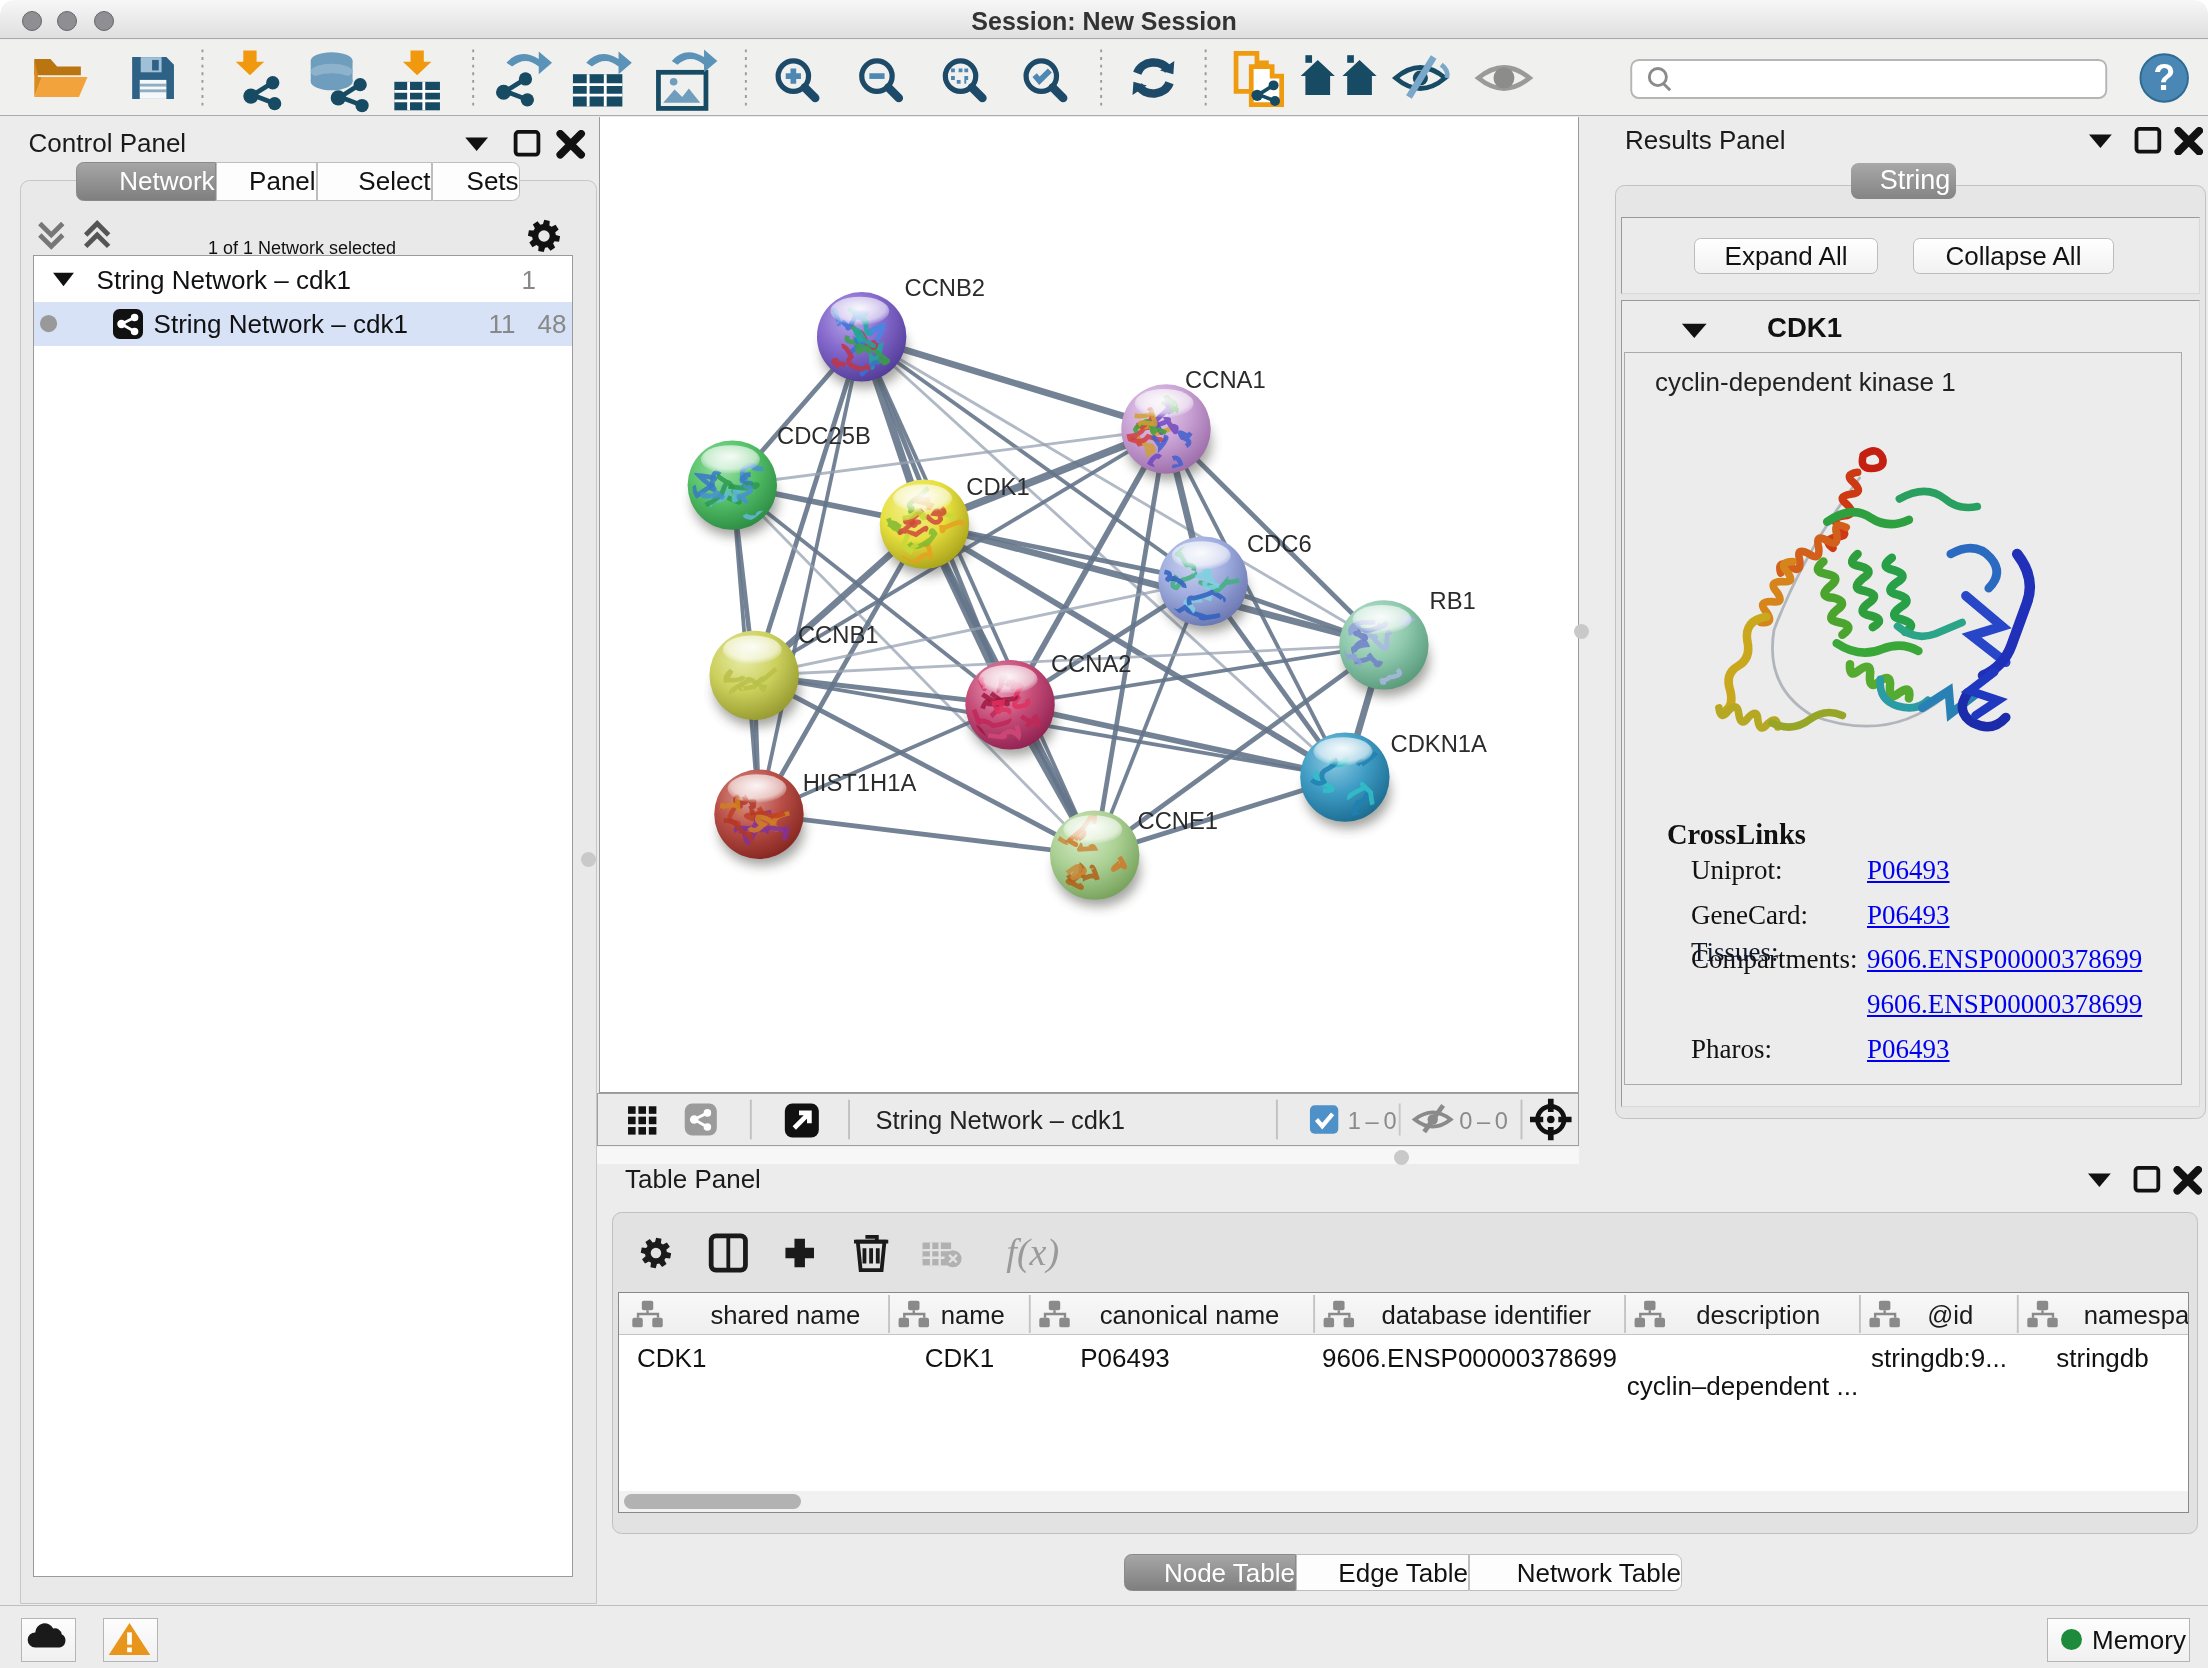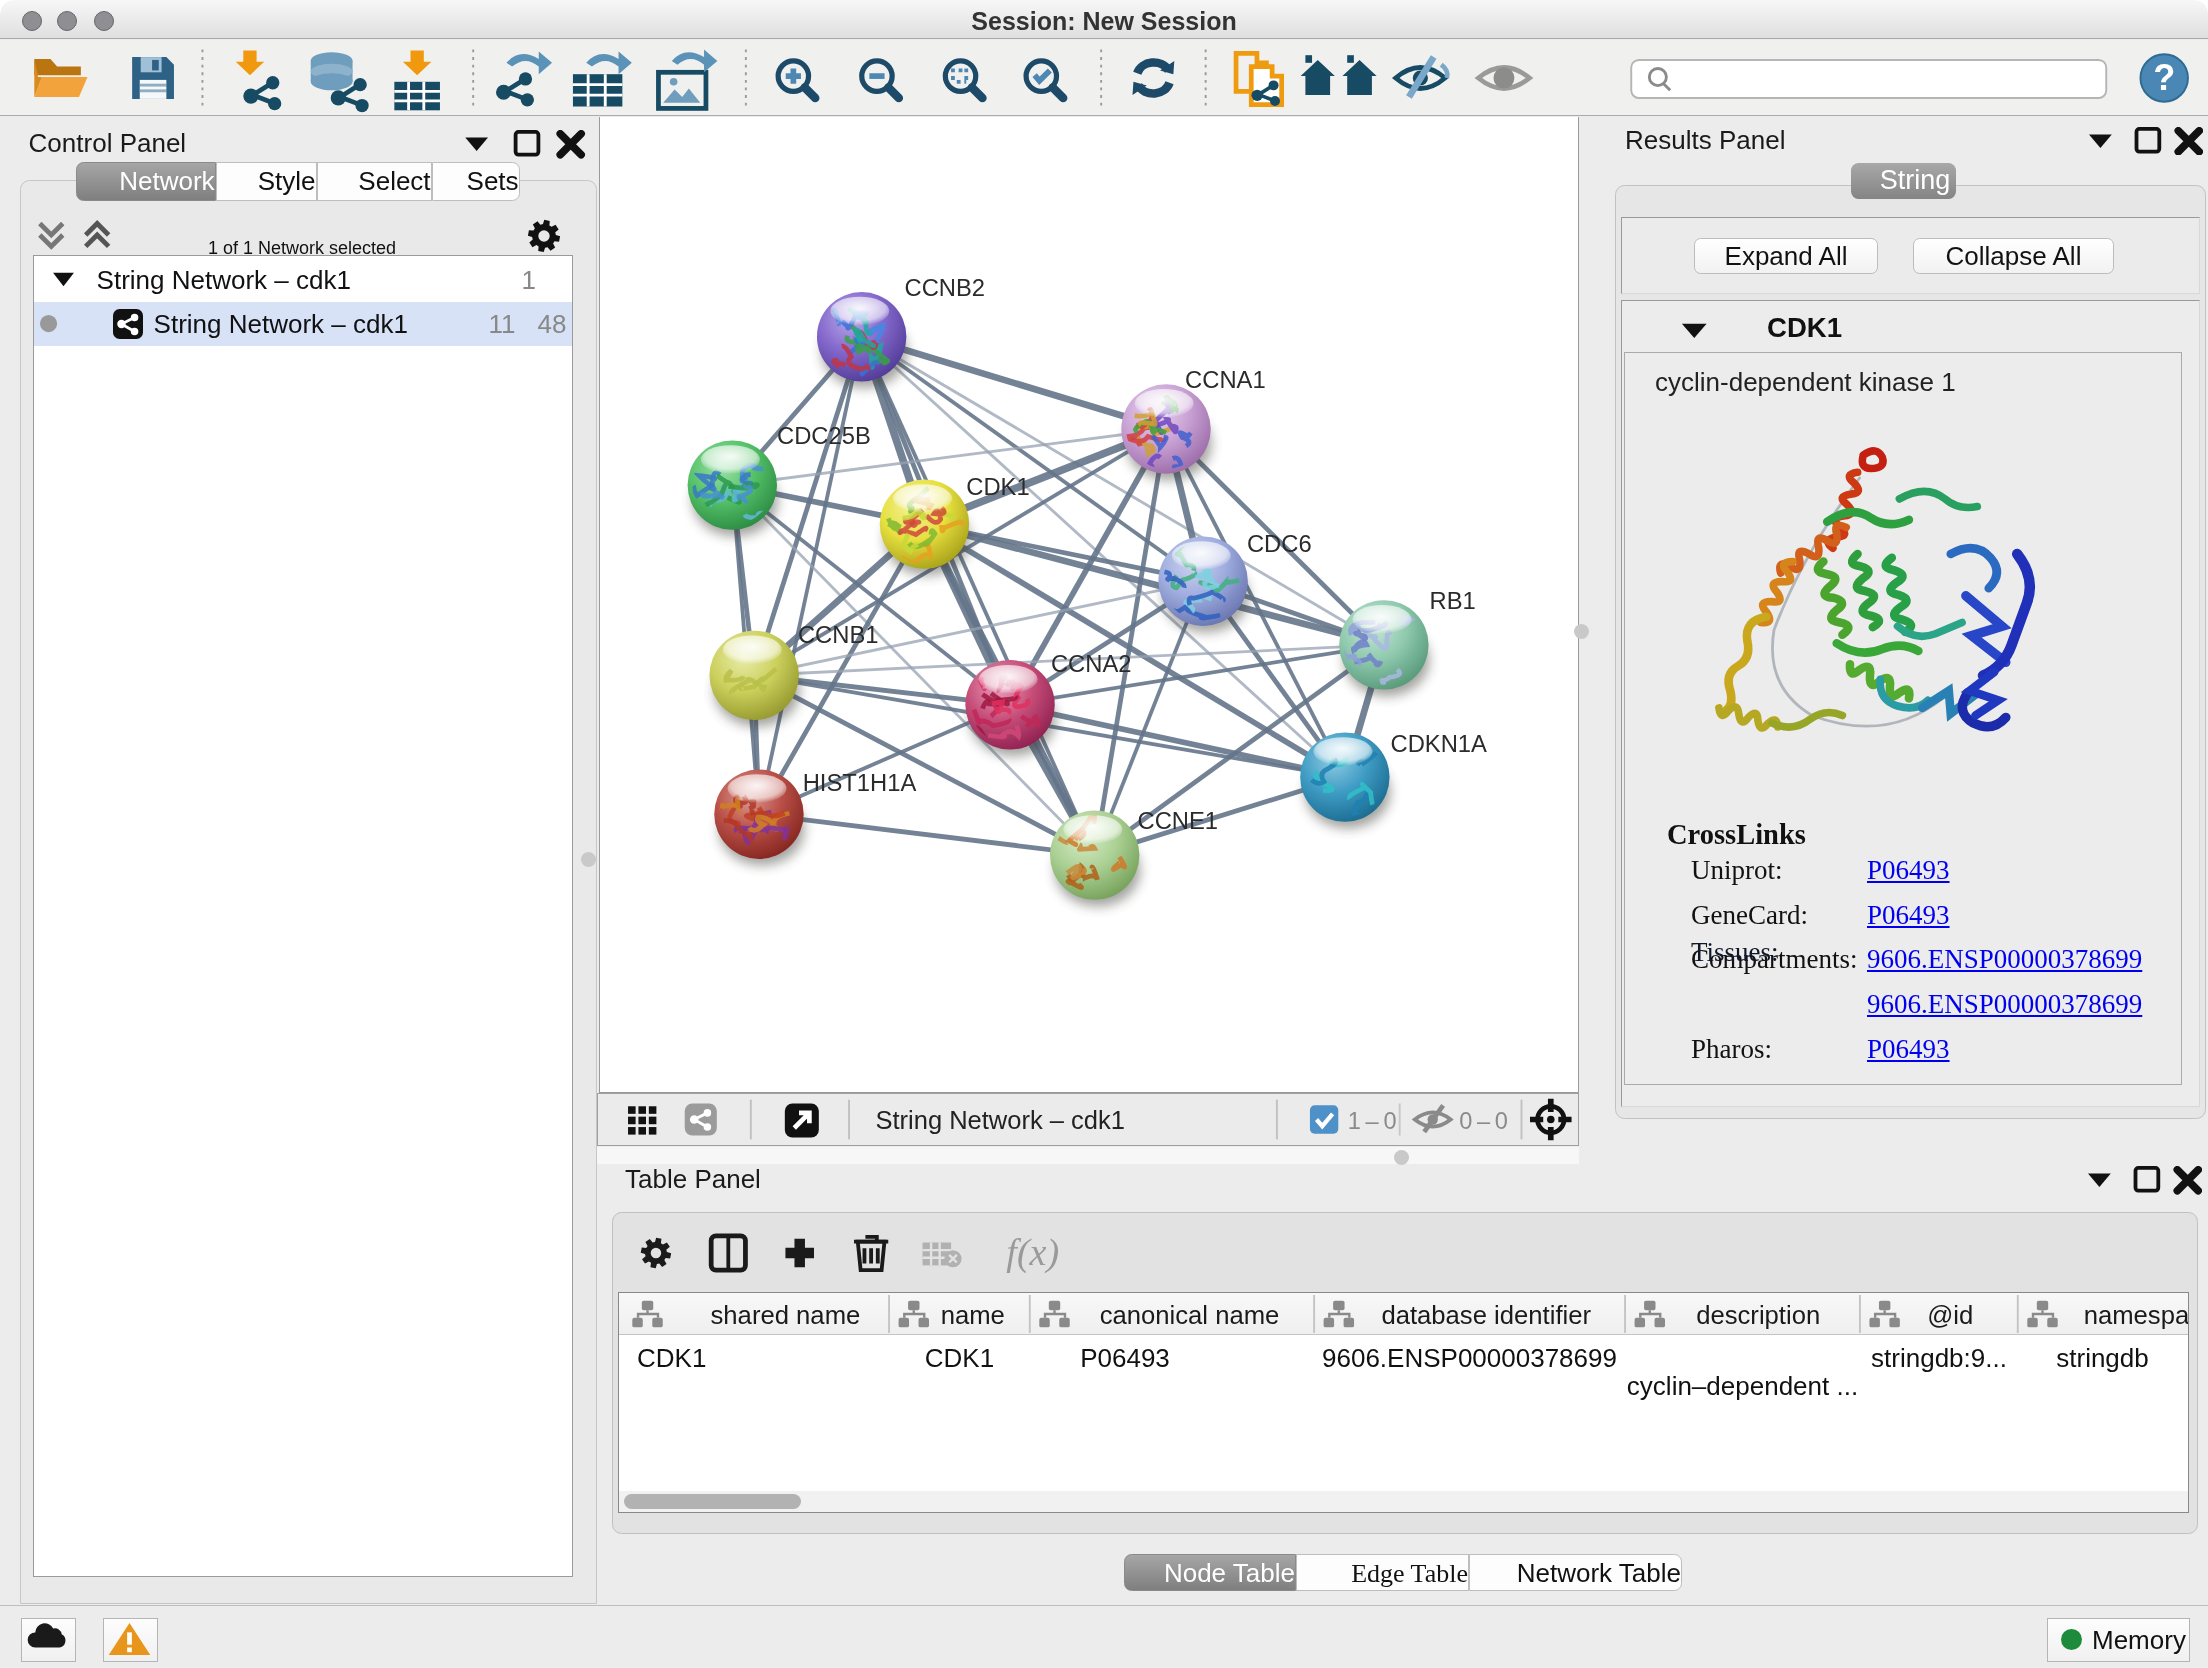--- a/index.html
+++ b/index.html
@@ -190,21 +190,21 @@
 </div>
 <div id="main">
   <div id="cpanel">
     <div class="panel-title" style="position:absolute;left:21px;top:11.4px;">Control Panel</div>
     <svg class="abs" style="left:457px;top:13.3px;" width="124" height="28.5" viewBox="0 0 130 30">
       <path d="M0,8 l24,0 -12,14 z" fill="#111"></path>
       <rect x="53" y="2" width="24" height="24" fill="none" stroke="#111" stroke-width="4" rx="3"></rect>
       <path d="M100,4 l22,22 M122,4 l-22,22" stroke="#111" stroke-width="8" stroke-linecap="round"></path>
     </svg>
     <div class="tab sel" style="left:68px;top:45px;width:140px;border-radius:7.6px 0 0 7.6px;">Network</div>
-    <div class="tab" style="left:208px;top:45px;width:101px;">Style</div>
+    <div class="tab" style="left:208px;top:45px;width:101px;">Panel</div>
     <div class="tab" style="left:309px;top:45px;width:115px;">Select</div>
     <div class="tab" style="left:424px;top:45px;width:88px;border-radius:0 7.6px 7.6px 0;">Sets</div>
     <div class="abs" style="left:12.4px;top:63px;width:577px;height:1424px;background:#e9e9e9;border:1px solid #c6c6c6;border-radius:9.5px 9.5px 0 0;"></div>
     <svg class="abs" style="left:28.5px;top:95px;" width="86" height="44" viewBox="0 0 90 46">
       <path d="M4,12 l12,12 12,-12 M4,24 l12,12 12,-12" stroke="#777" stroke-width="5" fill="none"></path>
       <path d="M52,24 l12,-12 12,12 M52,36 l12,-12 12,12" stroke="#555" stroke-width="5" fill="none"></path>
     </svg>
     <div class="abs" style="left:114px;top:103px;width:361px;text-align:center;font-size:18px;color:#111;margin-top:18px;">1 of 1 Network selected</div>
     <svg class="abs" style="left:518px;top:100px;" width="36" height="36" viewBox="0 0 38 38">
       <polygon points="17.0,0.3 15.9,6.1 11.1,5.7 9.6,8.0 11.8,12.2 6.9,15.5 3.8,11.9 1.1,12.5 -0.3,17.0 -6.1,15.9 -5.7,11.1 -8.0,9.6 -12.2,11.8 -15.5,6.9 -11.9,3.8 -12.5,1.1 -17.0,-0.3 -15.9,-6.1 -11.1,-5.7 -9.6,-8.0 -11.8,-12.2 -6.9,-15.5 -3.8,-11.9 -1.1,-12.5 0.3,-17.0 6.1,-15.9 5.7,-11.1 8.0,-9.6 12.2,-11.8 15.5,-6.9 11.9,-3.8 12.5,-1.1" fill="#111" transform="translate(19,20)"></polygon>
@@ -746,21 +746,21 @@
     <div class="abs" style="left:59px;top:196px;font-size:26px;color:#111;">CDK1</div>
     <div class="abs" style="left:311px;top:196px;width:141px;text-align:center;font-size:26px;color:#111;">CDK1</div>
     <div class="abs" style="left:452px;top:196px;width:190px;text-align:center;font-size:26px;color:#111;">P06493</div>
     <div class="abs" style="left:736px;top:196px;width:311px;text-align:center;font-size:26px;color:#111;">9606.ENSP00000378699</div>
     <div class="abs" style="left:1047px;top:196px;width:235px;text-align:center;font-size:26px;color:#111;margin-top:28px;">cyclin–dependent ...</div>
     <div class="abs" style="left:1282px;top:196px;width:158px;text-align:center;font-size:26px;color:#111;">stringdb:9...</div>
     <div class="abs" style="left:1440px;top:196px;width:169px;text-align:center;font-size:26px;color:#111;">stringdb</div>
     <div class="abs" style="left:41px;top:344px;width:1569px;height:21px;background:#f1f1f1;"></div>
     <div class="abs" style="left:46px;top:347px;width:177px;height:15px;border-radius:7.6px;background:#b2b2b2;"></div>
     <div class="tab sel" style="left:546px;top:407px;width:172px;height:37px;border-radius:7.6px 0 0 7.6px;">Node Table</div>
-    <div class="tab" style="left:718px;top:407px;width:173px;height:37px;font-family:Liberation Serif, serif;">Edge Table</div>
+    <div class="tab" style="left:718px;top:407px;width:173px;height:37px;">Edge Table</div>
     <div class="tab" style="left:891px;top:407px;width:213px;height:37px;border-radius:0 7.6px 7.6px 0;">Network Table</div>
   </div>
 </div>
 <div id="statusbar">
   <div class="sb-btn" style="left:21px; width:55px;">
     <svg width="51" height="40" viewBox="0 0 54 42">
         <path d="M14,30 a8,8 0 0 1 0,-16 a10,10 0 0 1 19,-4 a7,7 0 0 1 9,6 a7.5,7.5 0 0 1 -2,14 z" fill="#1a1a1a"></path>
       </svg>
   </div>
   <div class="sb-btn" style="left:103px; width:55px;">

